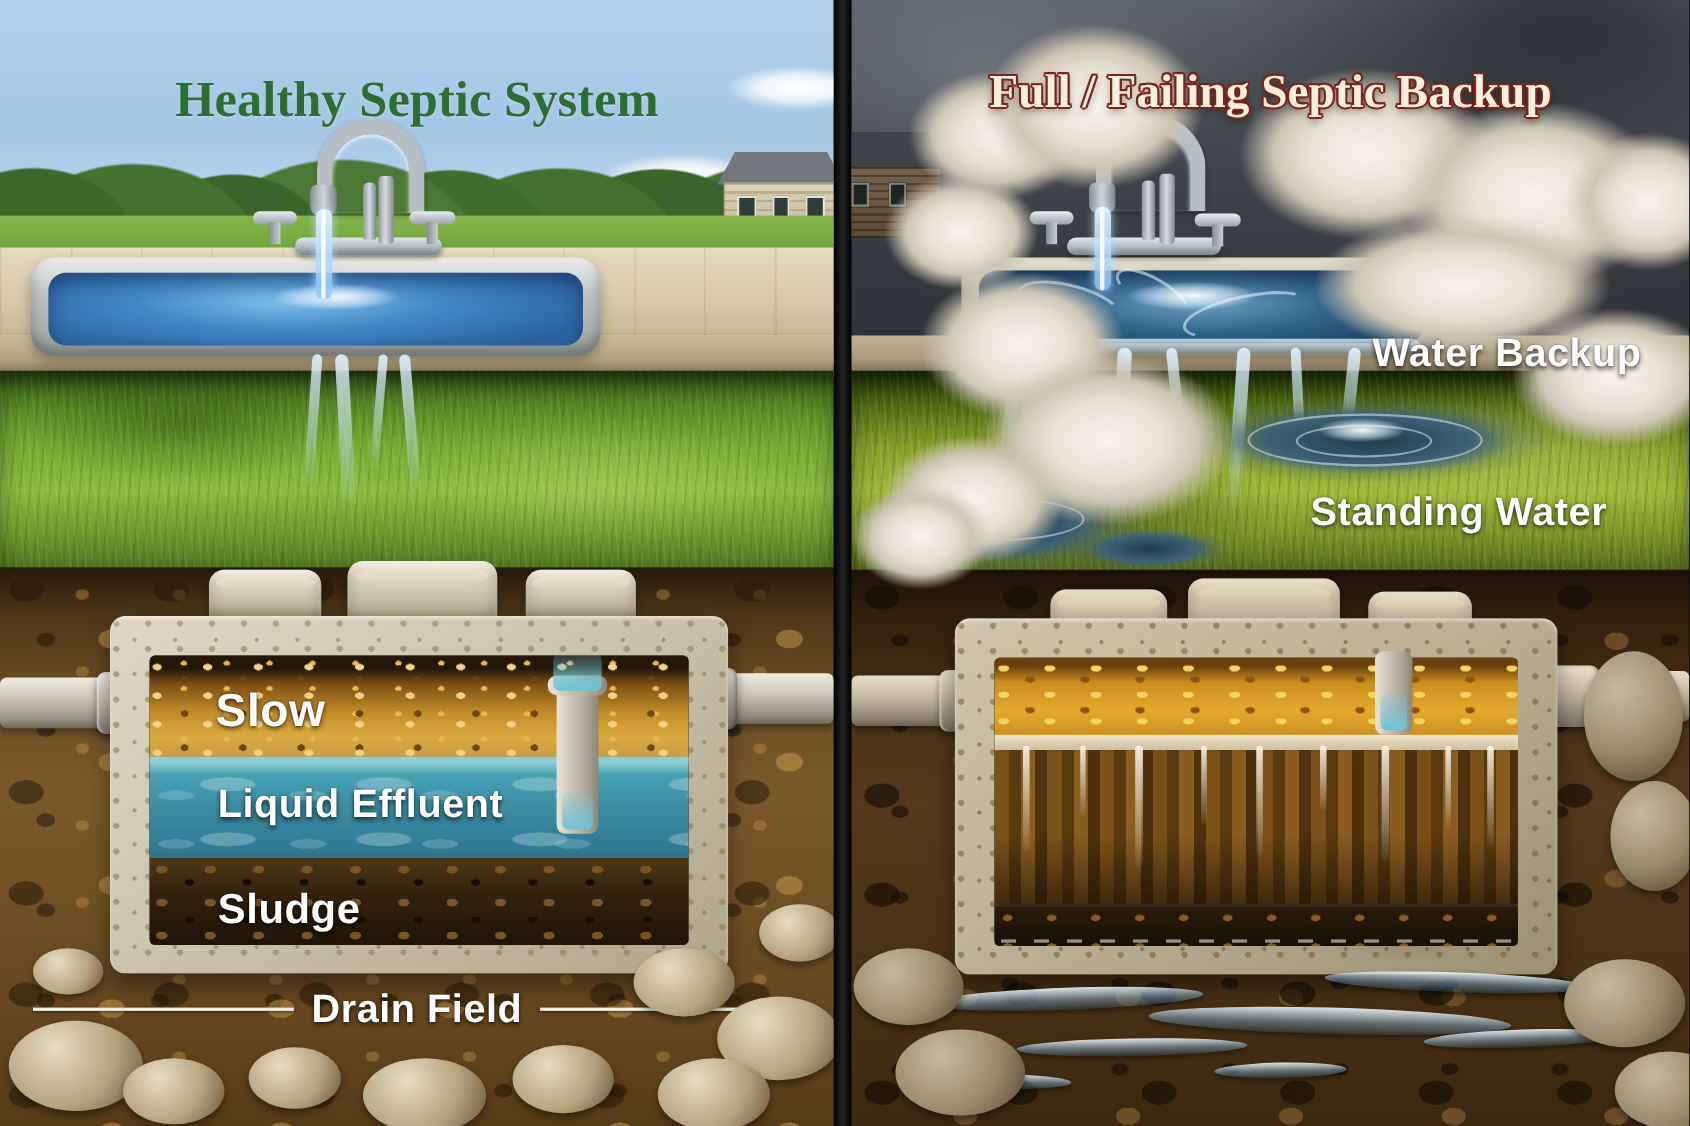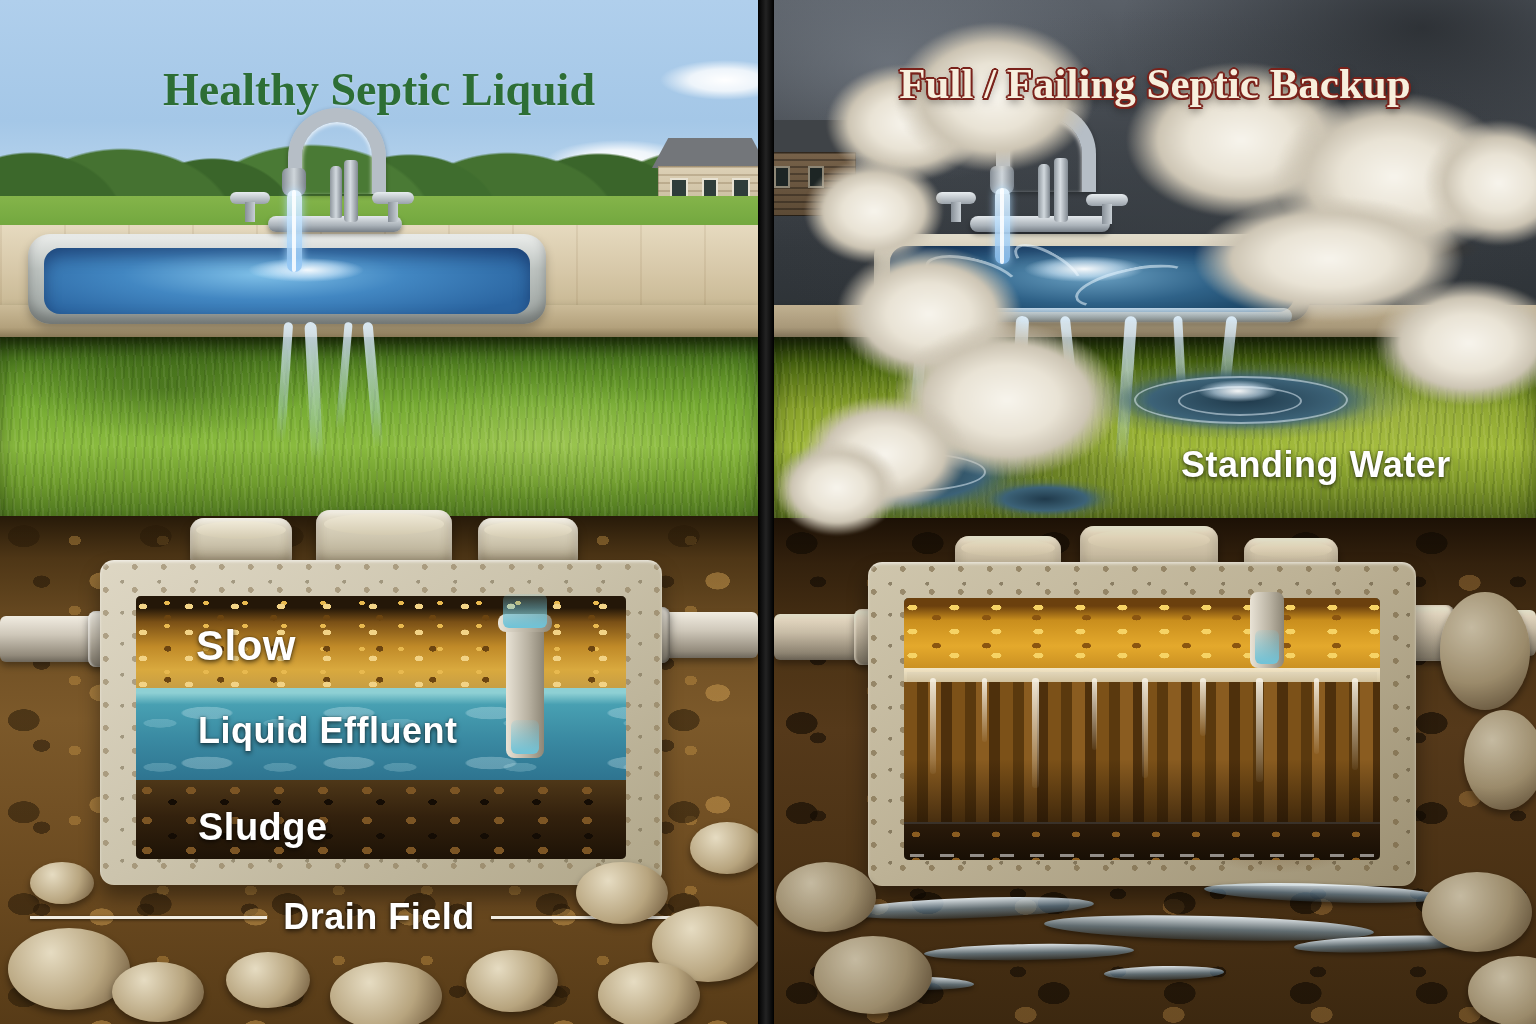--- a/index.html
+++ b/index.html
@@ -270,21 +270,21 @@
     <i class="rock" style="left:8px;top:928px;width:122px;height:82px"></i>
     <i class="rock" style="left:112px;top:962px;width:92px;height:60px"></i>
     <i class="rock" style="left:226px;top:952px;width:84px;height:56px"></i>
     <i class="rock" style="left:330px;top:962px;width:112px;height:68px"></i>
     <i class="rock" style="left:466px;top:950px;width:92px;height:62px"></i>
     <i class="rock" style="left:576px;top:862px;width:92px;height:62px"></i>
     <i class="rock" style="left:652px;top:906px;width:112px;height:76px"></i>
     <i class="rock" style="left:598px;top:962px;width:102px;height:66px"></i>
     <i class="rock" style="left:690px;top:822px;width:74px;height:52px"></i>
     <i class="rock" style="left:30px;top:862px;width:64px;height:42px"></i>
-    <h1 class="title" id="title-healthy">Healthy Septic Liquid</h1>
+    <h1 class="title" id="title-healthy">Healthy Septic System</h1>
   </section>
 
   <i id="divider"></i>
 
   <section class="panel" id="pr">
     <i class="skyR"></i>
     <div class="houseR" style="position:absolute;left:-14px;top:120px;width:96px;height:96px">
       <i class="roof" style="left:-6px;top:0;width:108px;height:34px"></i>
       <i class="wall" style="left:0;top:32px;width:96px;height:64px"></i>
       <i class="siding" style="left:0;top:32px;width:96px;height:64px"></i>
@@ -381,16 +381,17 @@
     <i class="puff" style="left:352px;top:62px;width:230px;height:156px"></i>
     <i class="puff" style="left:500px;top:92px;width:240px;height:170px"></i>
     <i class="puff" style="left:650px;top:120px;width:150px;height:126px"></i>
     <i class="puff" style="left:420px;top:196px;width:270px;height:126px"></i>
     <i class="puff" style="left:600px;top:280px;width:190px;height:126px"></i>
     <i class="puff" style="left:62px;top:246px;width:186px;height:136px"></i>
     <i class="puff" style="left:118px;top:322px;width:230px;height:156px"></i>
     <i class="puff" style="left:28px;top:396px;width:166px;height:116px"></i>
     <i class="puff" style="left:0px;top:440px;width:126px;height:96px"></i>
 
-    <span class="lbl" style="left:407px;width:280px;top:444px;font-size:36px;text-align:left">Standing Water</span>
+    <span class="lbl" style="left:466px;width:260px;top:300px;font-size:36px;text-align:center">Water Backup</span>
+    <span class="lbl" style="left:407px;width:280px;top:444px;font-size:36px;text-align:right">Standing Water</span>
     <h1 class="title" id="title-failing">Full / Failing Septic Backup</h1>
   </section>
 </div>
 
 </body></html>

